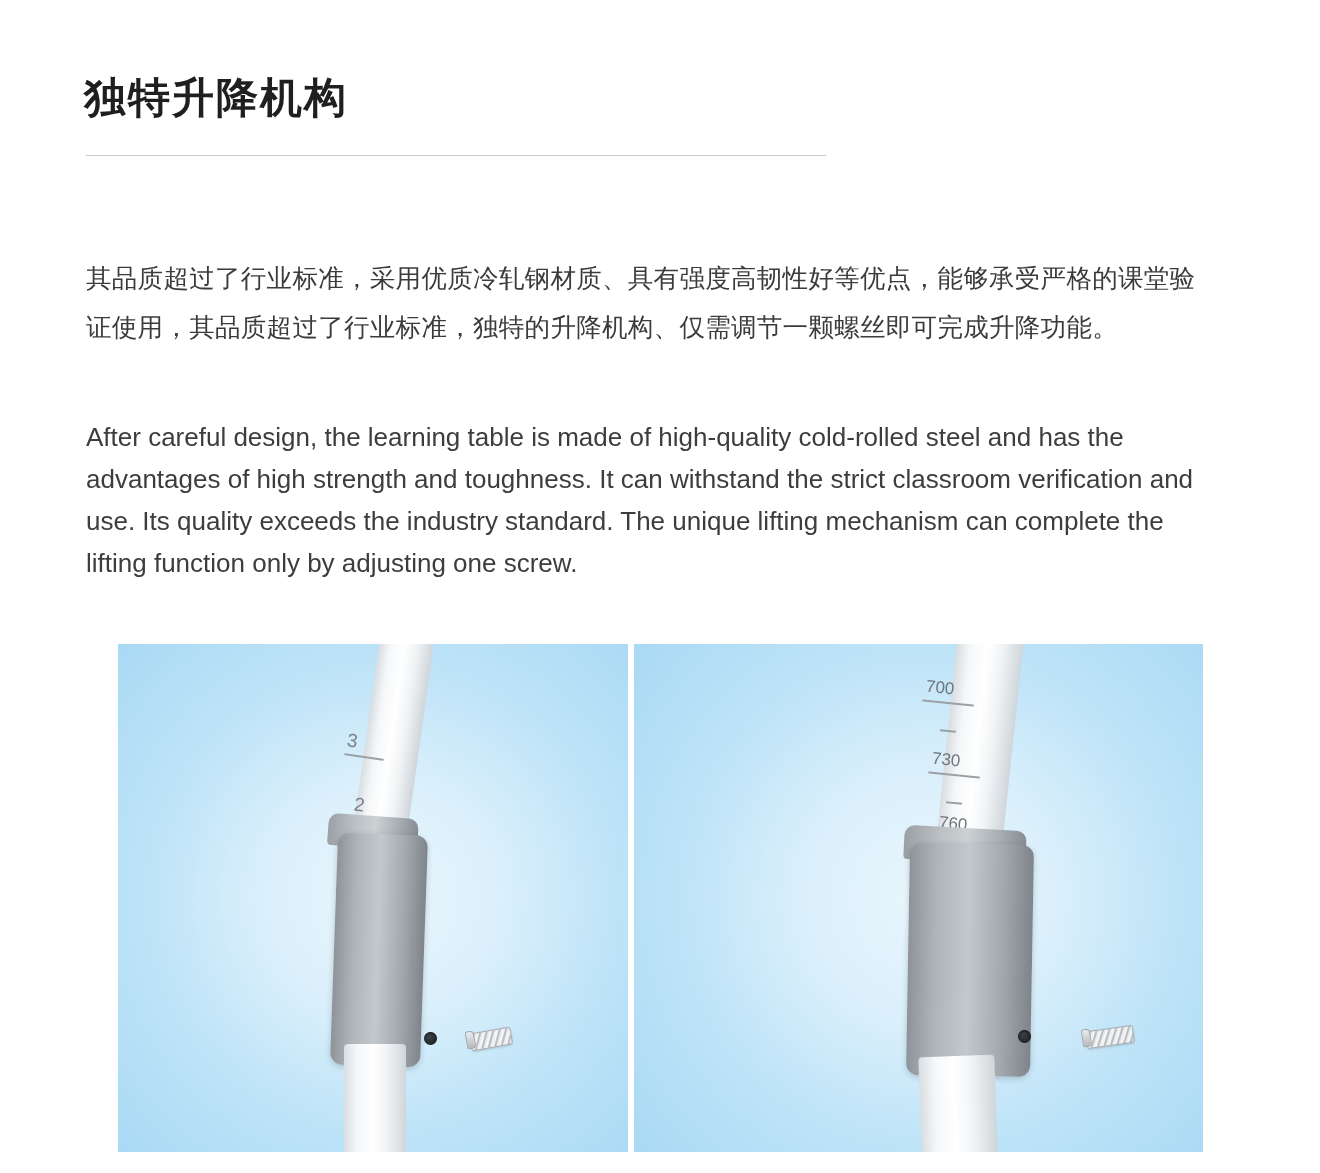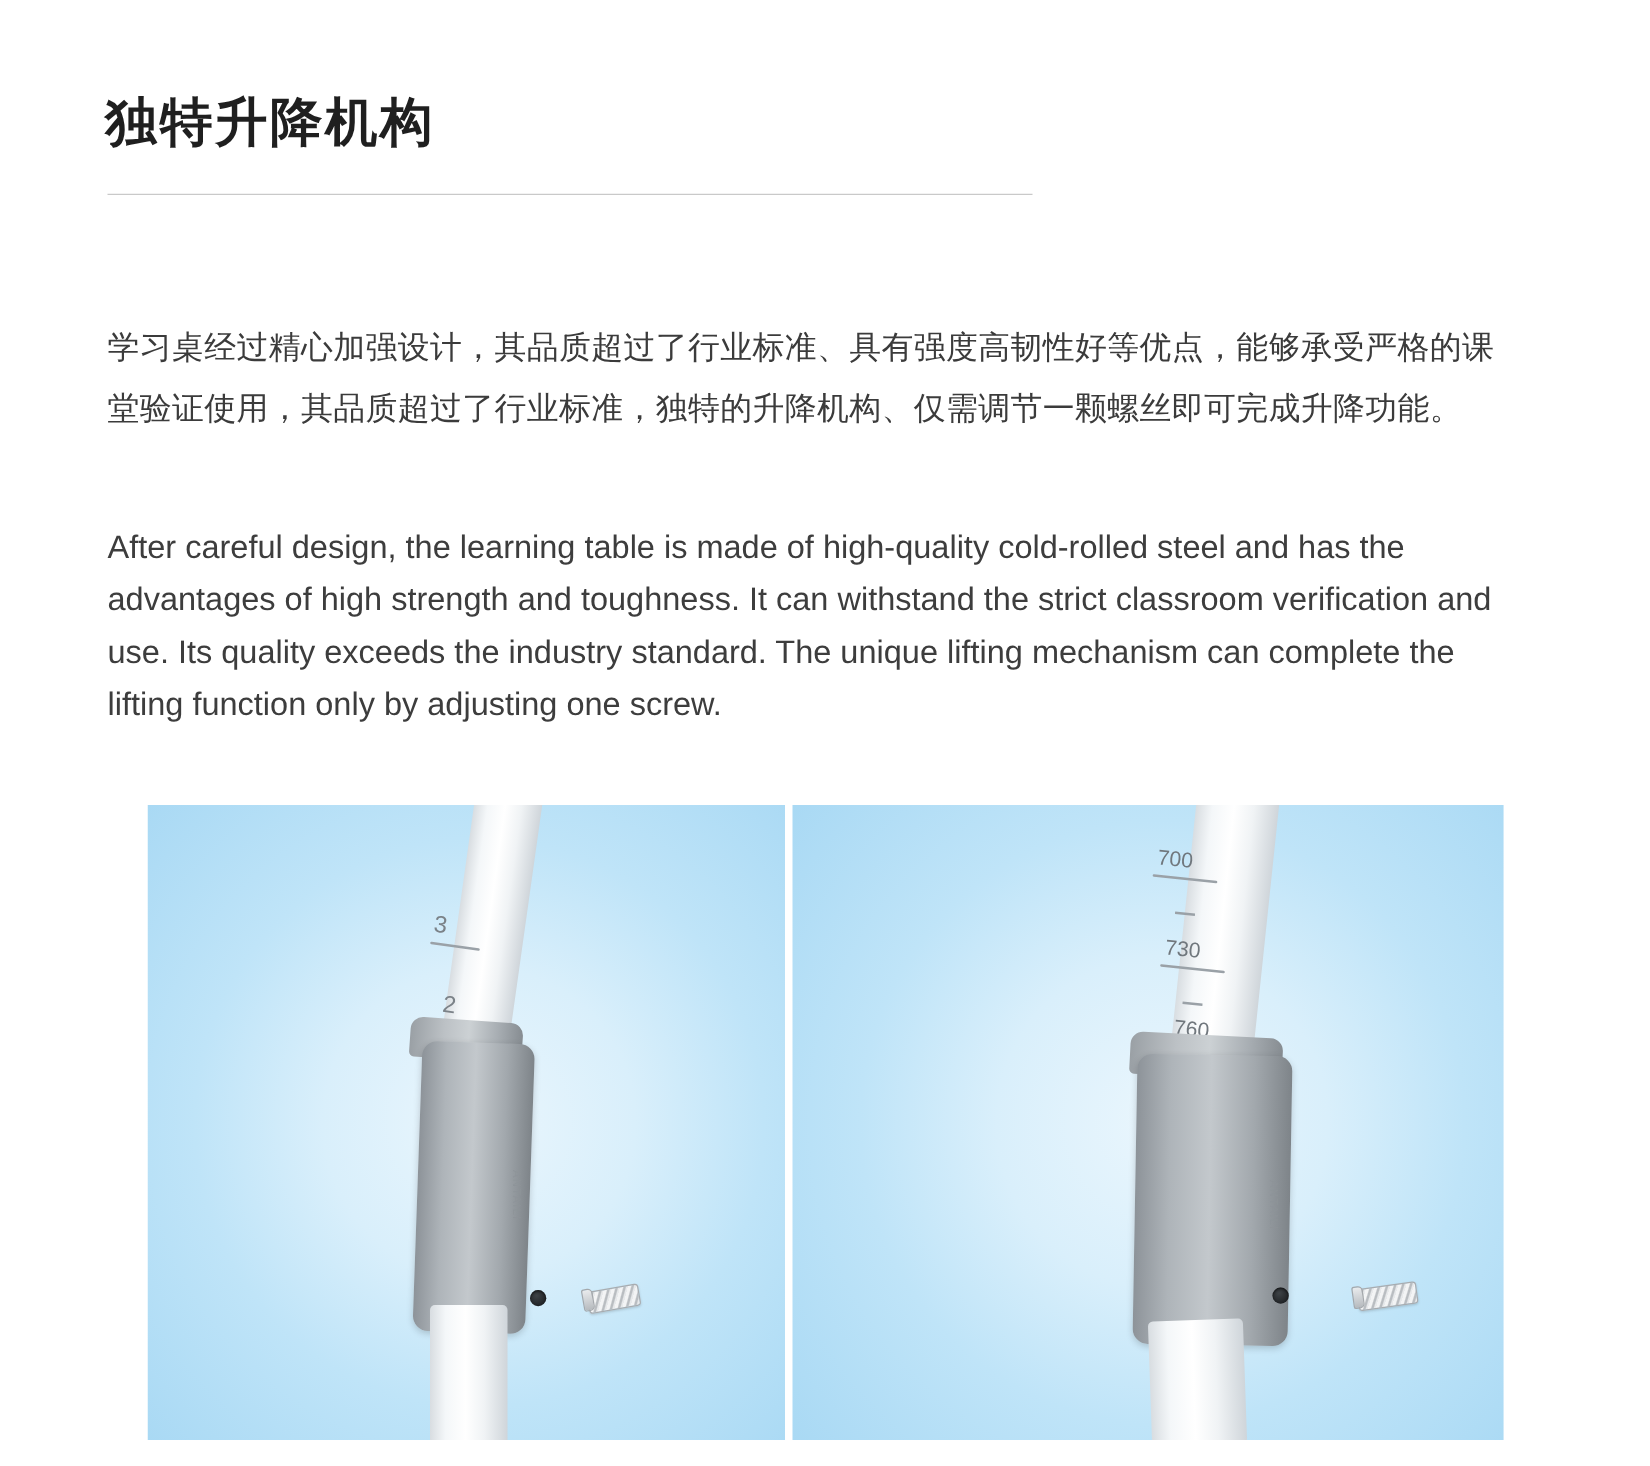--- a/index.html
+++ b/index.html
@@ -161,21 +161,21 @@
   }
 </style>
 </head>
 <body>
 
 <div class="page">
 
   <h1 class="title">独特升降机构</h1>
   <div class="title-rule"></div>
 
-  <p class="para-cn">学习桌经过精心加强设计，其品质超过了行业标准、具有强度高韧性好等优点，能够承受严格的课堂验证使用，其品质超过了行业标准，独特的升降机构、仅需调节一颗螺丝即可完成升降功能。</p>
+  <p class="para-cn">其品质超过了行业标准，采用优质冷轧钢材质、具有强度高韧性好等优点，能够承受严格的课堂验证使用，其品质超过了行业标准，独特的升降机构、仅需调节一颗螺丝即可完成升降功能。</p>
   <p class="para-en">After careful design, the learning table is made of high-quality cold-rolled steel and has the advantages of high strength and toughness. It can withstand the strict classroom verification and use. Its quality exceeds the industry standard. The unique lifting mechanism can complete the lifting function only by adjusting one screw.</p>
 
   <div class="figure">
 
     <div class="panel panel-left">
 
       <div class="leg" style="left:232px; top:-20px; width:54px; height:230px; transform: rotate(8deg); transform-origin: bottom center;"></div>
 
       <div class="mark-label" style="left:229px; top:86px; transform: rotate(8deg);">3</div>
       <div class="mark-line" style="left:226px; top:112px; width:40px; transform: rotate(8deg);"></div>

